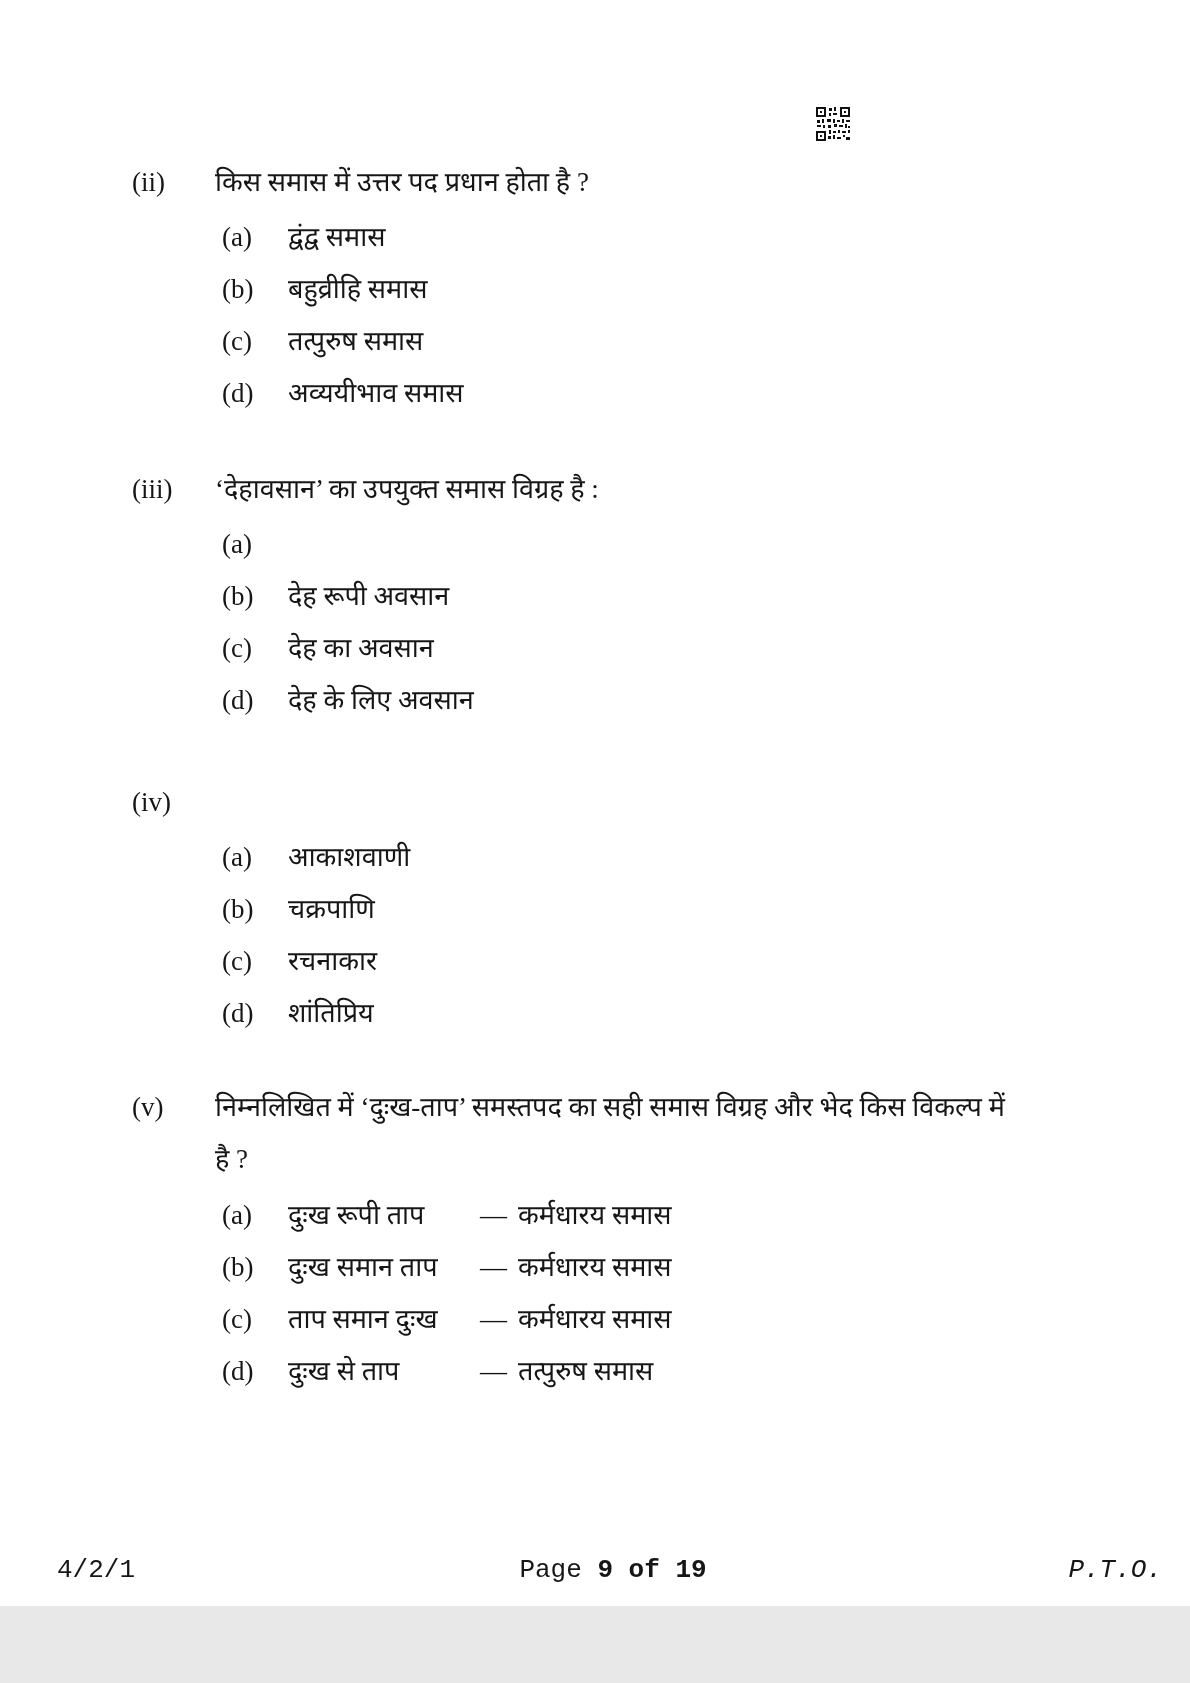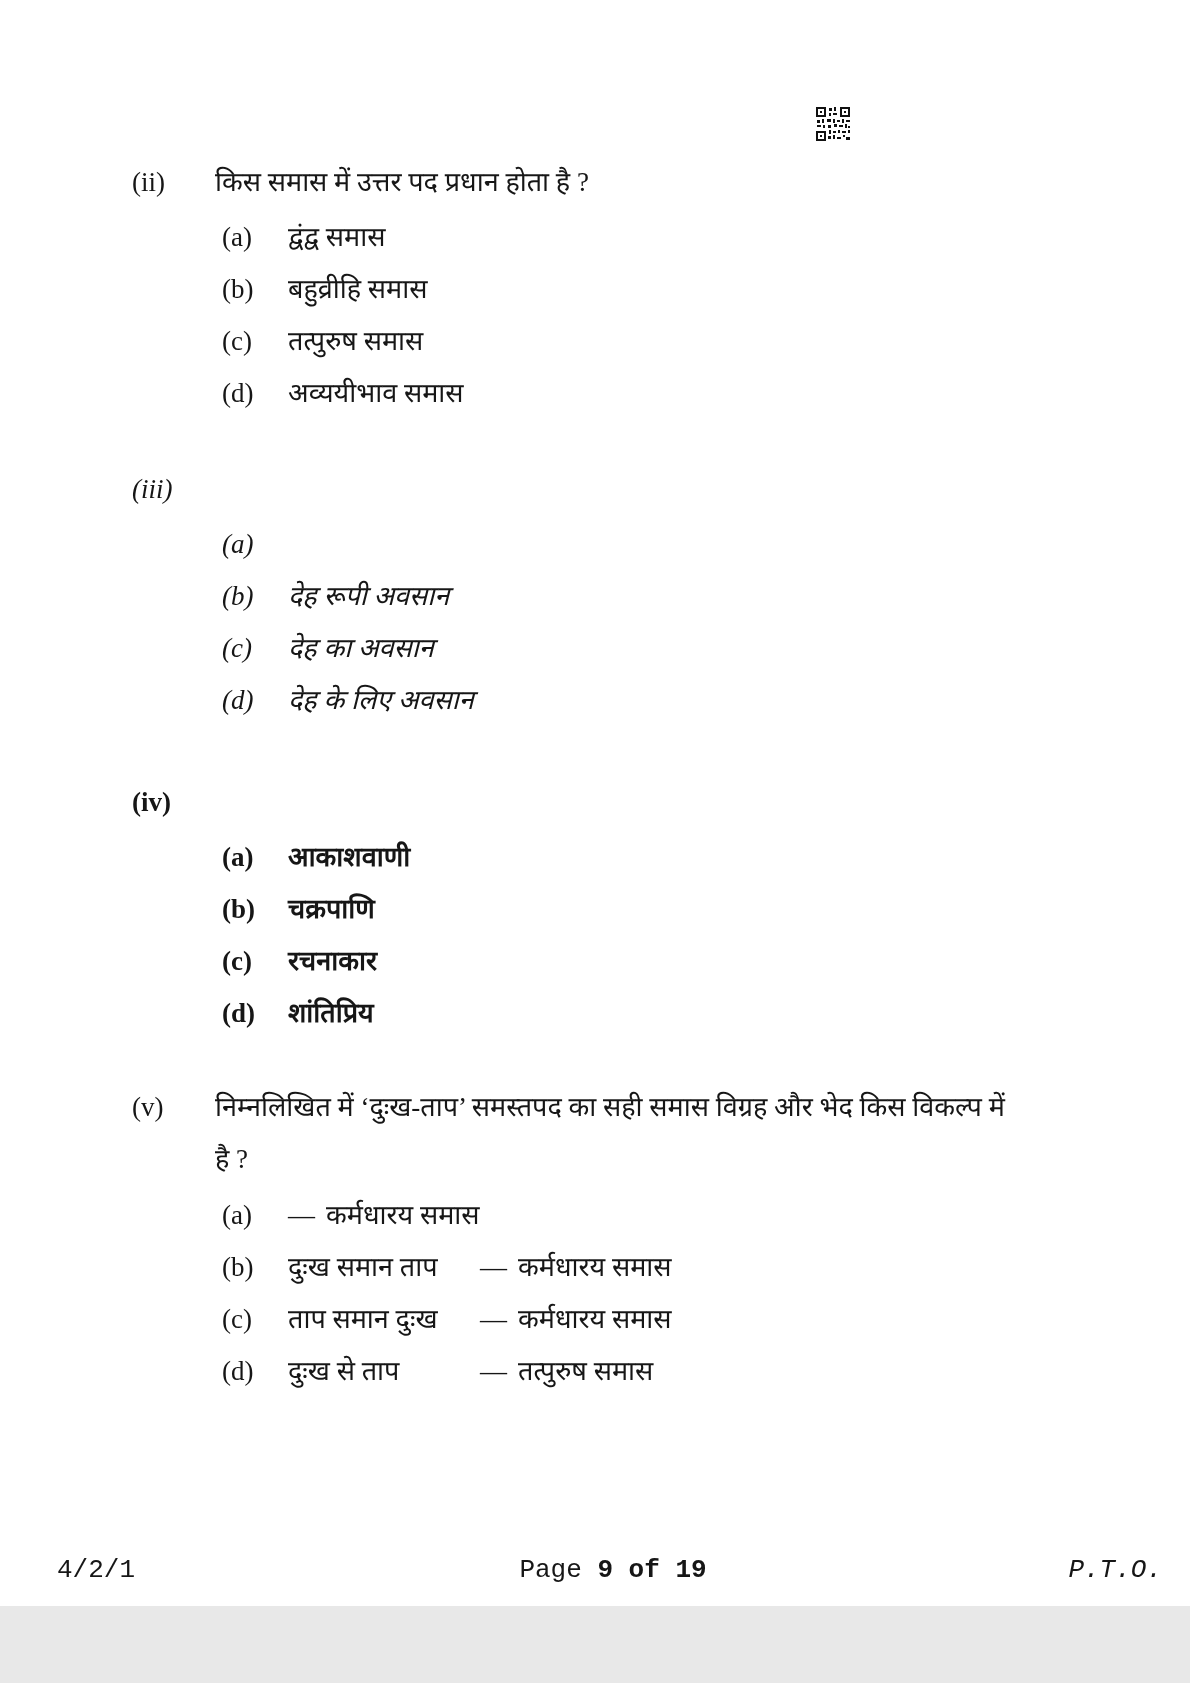--- a/index.html
+++ b/index.html
@@ -41,22 +41,22 @@
     font-family:Liberation Mono, monospace;
     font-size:26px;
     line-height:44px;
     padding-left:36px;
   }
   .f-left{position:absolute;left:57px;top:0;}
   .f-center{position:absolute;left:0;top:0;width:100%;text-align:center;}
   .f-center b{font-weight:bold;text-align:right;}
   .f-right{position:absolute;right:64px;top:0;font-style:italic;}
   .pos-ii{top:156px;}
-  .pos-iii{top:463px;font-style:italic;}
-  .pos-iv{top:776px;font-weight:bold;}
+  .pos-iii{top:463px;}
+  .pos-iv{top:776px;}
   .pos-v{top:1081px;}
 </style>
 </head>
 <body>
 
 <div class="sheet">
 
   <svg class="qr" viewBox="0 0 36 36" xmlns="http://www.w3.org/2000/svg">
     <rect x="0" y="0" width="36" height="36" fill="#ffffff"></rect>
     <g fill="#111111">
@@ -121,20 +121,21 @@
       <div class="opt">
         <span class="opt-label">(d)</span>
         <span class="opt-text">अव्ययीभाव समास</span>
       </div>
     </div>
   </section>
 
   <section class="question pos-iii">
     <div class="q-line">
       <span class="q-num">(iii)</span>
+      <span class="q-text">‘देहावसान’ का उपयुक्त समास विग्रह है :</span>
     </div>
     <div class="options">
       <div class="opt">
         <span class="opt-label">(a)</span>
       </div>
       <div class="opt">
         <span class="opt-label">(b)</span>
         <span class="opt-text">देह रूपी अवसान</span>
       </div>
       <div class="opt">
@@ -173,20 +174,21 @@
   </section>
 
   <section class="question pos-v q-v">
     <div class="q-line">
       <span class="q-num">(v)</span>
       <span class="q-text">निम्नलिखित में ‘दुःख-ताप’ समस्तपद का सही समास विग्रह और भेद किस विकल्प में है ?</span>
     </div>
     <div class="options">
       <div class="opt">
         <span class="opt-label">(a)</span>
+        <span class="vigraha">दुःख रूपी ताप</span>
         <span class="dash">—</span>
         <span class="samas-type">कर्मधारय समास</span>
       </div>
       <div class="opt">
         <span class="opt-label">(b)</span>
         <span class="vigraha">दुःख समान ताप</span>
         <span class="dash">—</span>
         <span class="samas-type">कर्मधारय समास</span>
       </div>
       <div class="opt">

